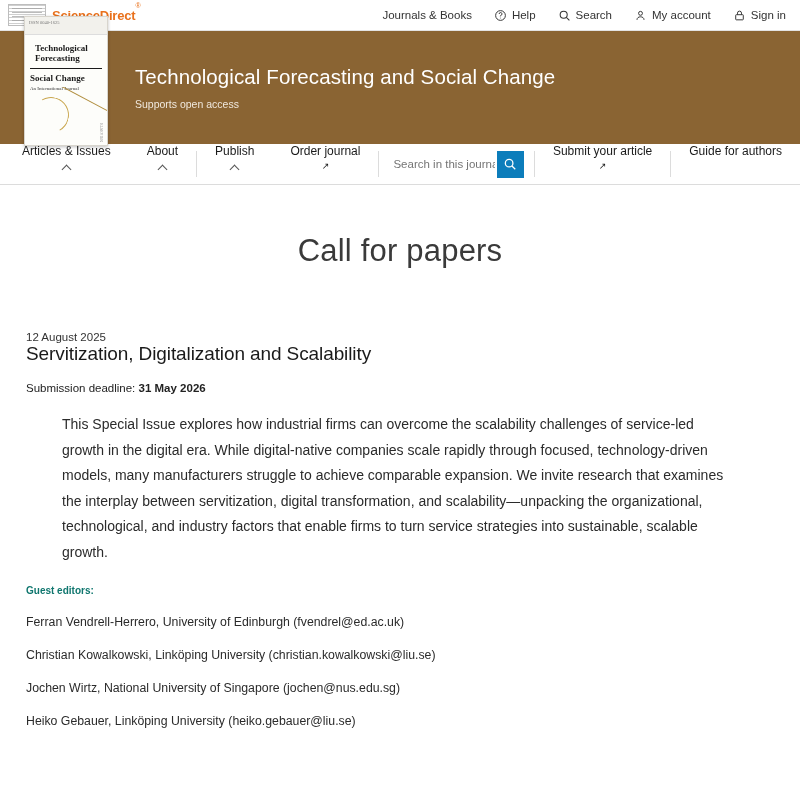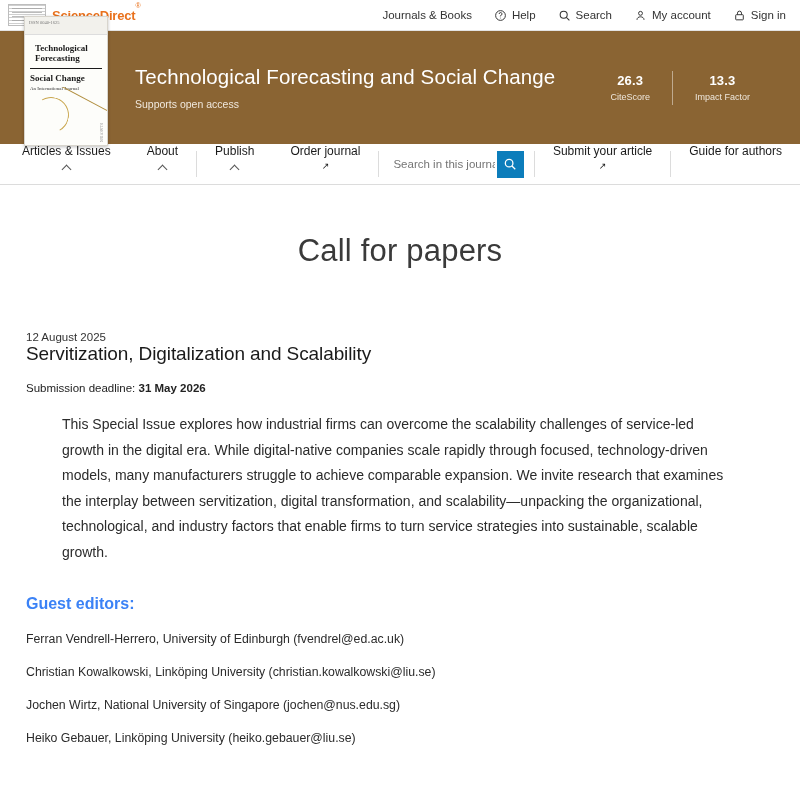--- a/index.html
+++ b/index.html
@@ -280,24 +280,24 @@
   .cfp-deadline b { font-weight: 700; }
   .cfp-body {
     font-size: 14px;
     line-height: 1.83;
     margin-top: 18px;
     color: #2b2b2b;
     max-width: 712px;
     margin-left: 36px;
   }
   .cfp-editors-label {
-    font-size: 16px;
+    font-size: 10px;
     font-weight: 700;
-    margin-top: 29px;
-    color: #3b82f6;
+    margin-top: 19px;
+    color: #0f766e;
   }
   .editor {
     font-size: 12.3px;
     margin-top: 19px;
     color: #2b2b2b;
   }
 </style>
 </head>
 <body>
 
@@ -360,31 +360,20 @@
     <div class="cover-sub2">An International Journal</div>
     <div class="cover-art"></div>
     <div class="cover-code">ELSEVIER</div>
   </div>
 
   <div class="banner-inner">
     <div>
       <div class="journal-title">Technological Forecasting and Social Change</div>
       <div class="journal-sub">Supports open access</div>
     </div>
-    <div class="metrics">
-      <div class="metric">
-        <div class="metric-val">26.3</div>
-        <div class="metric-lbl">CiteScore</div>
-      </div>
-      <div class="metric-div"></div>
-      <div class="metric">
-        <div class="metric-val">13.3</div>
-        <div class="metric-lbl">Impact Factor</div>
-      </div>
-    </div>
   </div>
 </div>
 
 <div class="navbar">
   <div class="nav-item first">
     <span>Articles &amp; Issues</span>
     <span class="chev"></span>
   </div>
   <div class="nav-item">
     <span>About</span>

